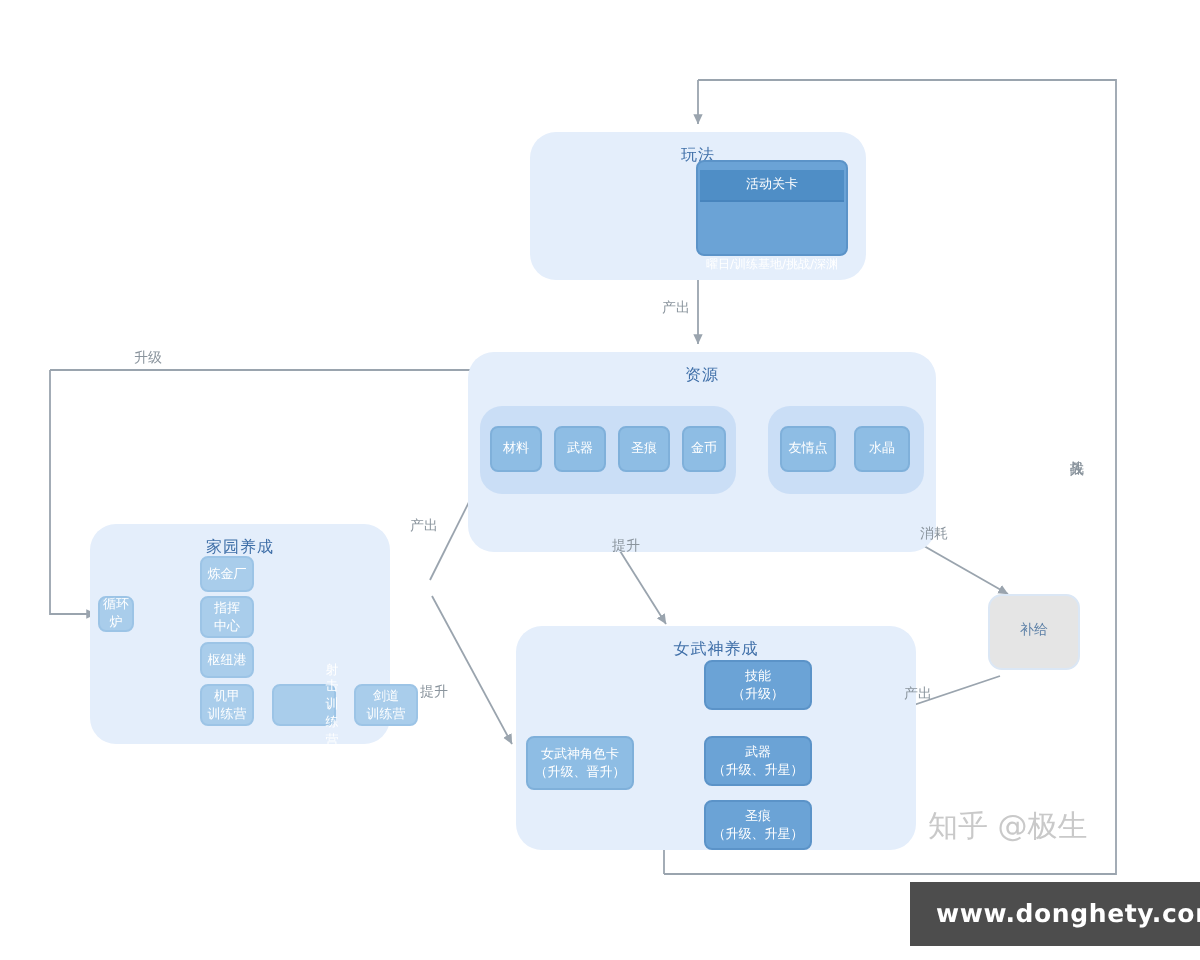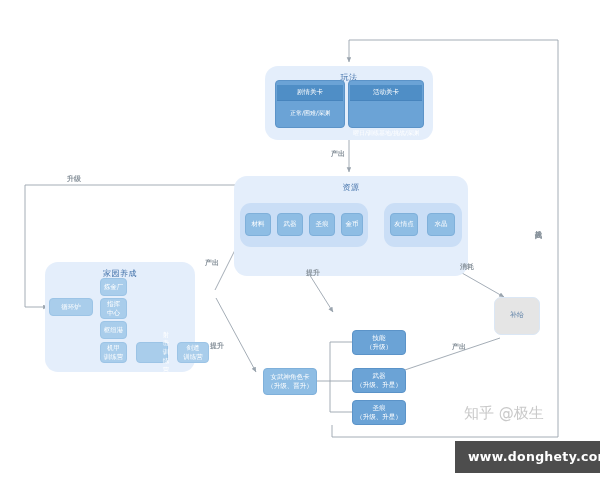--- a/index.html
+++ b/index.html
@@ -92,21 +92,20 @@
     font-size:6px;padding:0 2px;box-sizing:border-box;width:100%;
   }
   .line2{white-space:pre-line;}
 
   
   .elabel{
     position:absolute;
     font-size:7px;color:#8a949d;
     white-space:nowrap;
     background:transparent;
-    font-weight:bold;
   }
   .elabel.vert{
     writing-mode:vertical-rl;
     text-orientation:upright;
     letter-spacing:0px;
     line-height:1;
   }
 </style>
 </head>
 <body>
@@ -154,24 +153,20 @@
       <path d="M330,342 L330,412"></path>
       <path d="M330,342 L352,342"></path>
       <path d="M330,381 L352,381"></path>
       <path d="M330,412 L352,412"></path>
     </g>
   </svg>
 
   <div class="group" style="left:265px;top:66px;width:168px;height:74px;">
     <div class="group-title">玩法</div>
   </div>
-  <div class="box stacked" style="left:275px;top:80px;width:70px;height:48px;">
-    <div class="hdr">剧情关卡</div>
-    <div class="body">正常/困难/深渊</div>
-  </div>
   <div class="box stacked" style="left:348px;top:80px;width:76px;height:48px;gap:28px;">
     <div class="hdr">活动关卡</div>
     <div class="body">曜日/训练基地/挑战/深渊</div>
   </div>
 
   <div class="group" style="left:234px;top:176px;width:234px;height:100px;">
     <div class="group-title">资源</div>
   </div>
   <div class="shelf" style="left:240px;top:203px;width:128px;height:44px;"></div>
   <div class="shelf" style="left:384px;top:203px;width:78px;height:44px;"></div>
@@ -179,32 +174,35 @@
   <div class="box light" style="left:245px;top:213px;width:26px;height:23px;">材料</div>
   <div class="box light" style="left:277px;top:213px;width:26px;height:23px;">武器</div>
   <div class="box light" style="left:309px;top:213px;width:26px;height:23px;">圣痕</div>
   <div class="box light" style="left:341px;top:213px;width:22px;height:23px;">金币</div>
   <div class="box light" style="left:390px;top:213px;width:28px;height:23px;">友情点</div>
   <div class="box light" style="left:427px;top:213px;width:28px;height:23px;">水晶</div>
 
   <div class="group" style="left:45px;top:262px;width:150px;height:110px;">
     <div class="group-title">家园养成</div>
   </div>
-  <div class="box pale" style="left:49px;top:298px;width:44px;height:18px;">循环炉</div>
+  <div class="box pale" style="left:49px;top:298px;width:18px;height:18px;">循环炉</div>
   <div class="box pale line2" style="left:100px;top:278px;width:27px;height:18px;">炼金厂</div>
   <div class="box pale line2" style="left:100px;top:298px;width:27px;height:21px;">指挥
 中心</div>
   <div class="box pale line2" style="left:100px;top:321px;width:27px;height:18px;text-align:right;">枢纽港</div>
   <div class="box pale line2" style="left:100px;top:342px;width:27px;height:21px;">机甲
 训练营</div>
   <div class="box pale line2" style="left:136px;top:342px;width:32px;height:21px;padding-left:29px;">射击
 训练营</div>
   <div class="box pale line2" style="left:177px;top:342px;width:32px;height:21px;">剑道
 训练营</div>
 
+  <div class="group" style="left:258px;top:313px;width:200px;height:112px;">
+    <div class="group-title">女武神养成</div>
+  </div>
   <div class="box line2" style="left:352px;top:330px;width:54px;height:25px;">技能
 （升级）</div>
   <div class="box light line2" style="left:263px;top:368px;width:54px;height:27px;">女武神角色卡
 （升级、晋升）</div>
   <div class="box line2" style="left:352px;top:368px;width:54px;height:25px;">武器
 （升级、升星）</div>
   <div class="box line2" style="left:352px;top:400px;width:54px;height:25px;">圣痕
 （升级、升星）</div>
 
   <div class="box ghost" style="left:494px;top:297px;width:46px;height:38px;border-radius:7px;font-size:7px;">补给</div>

